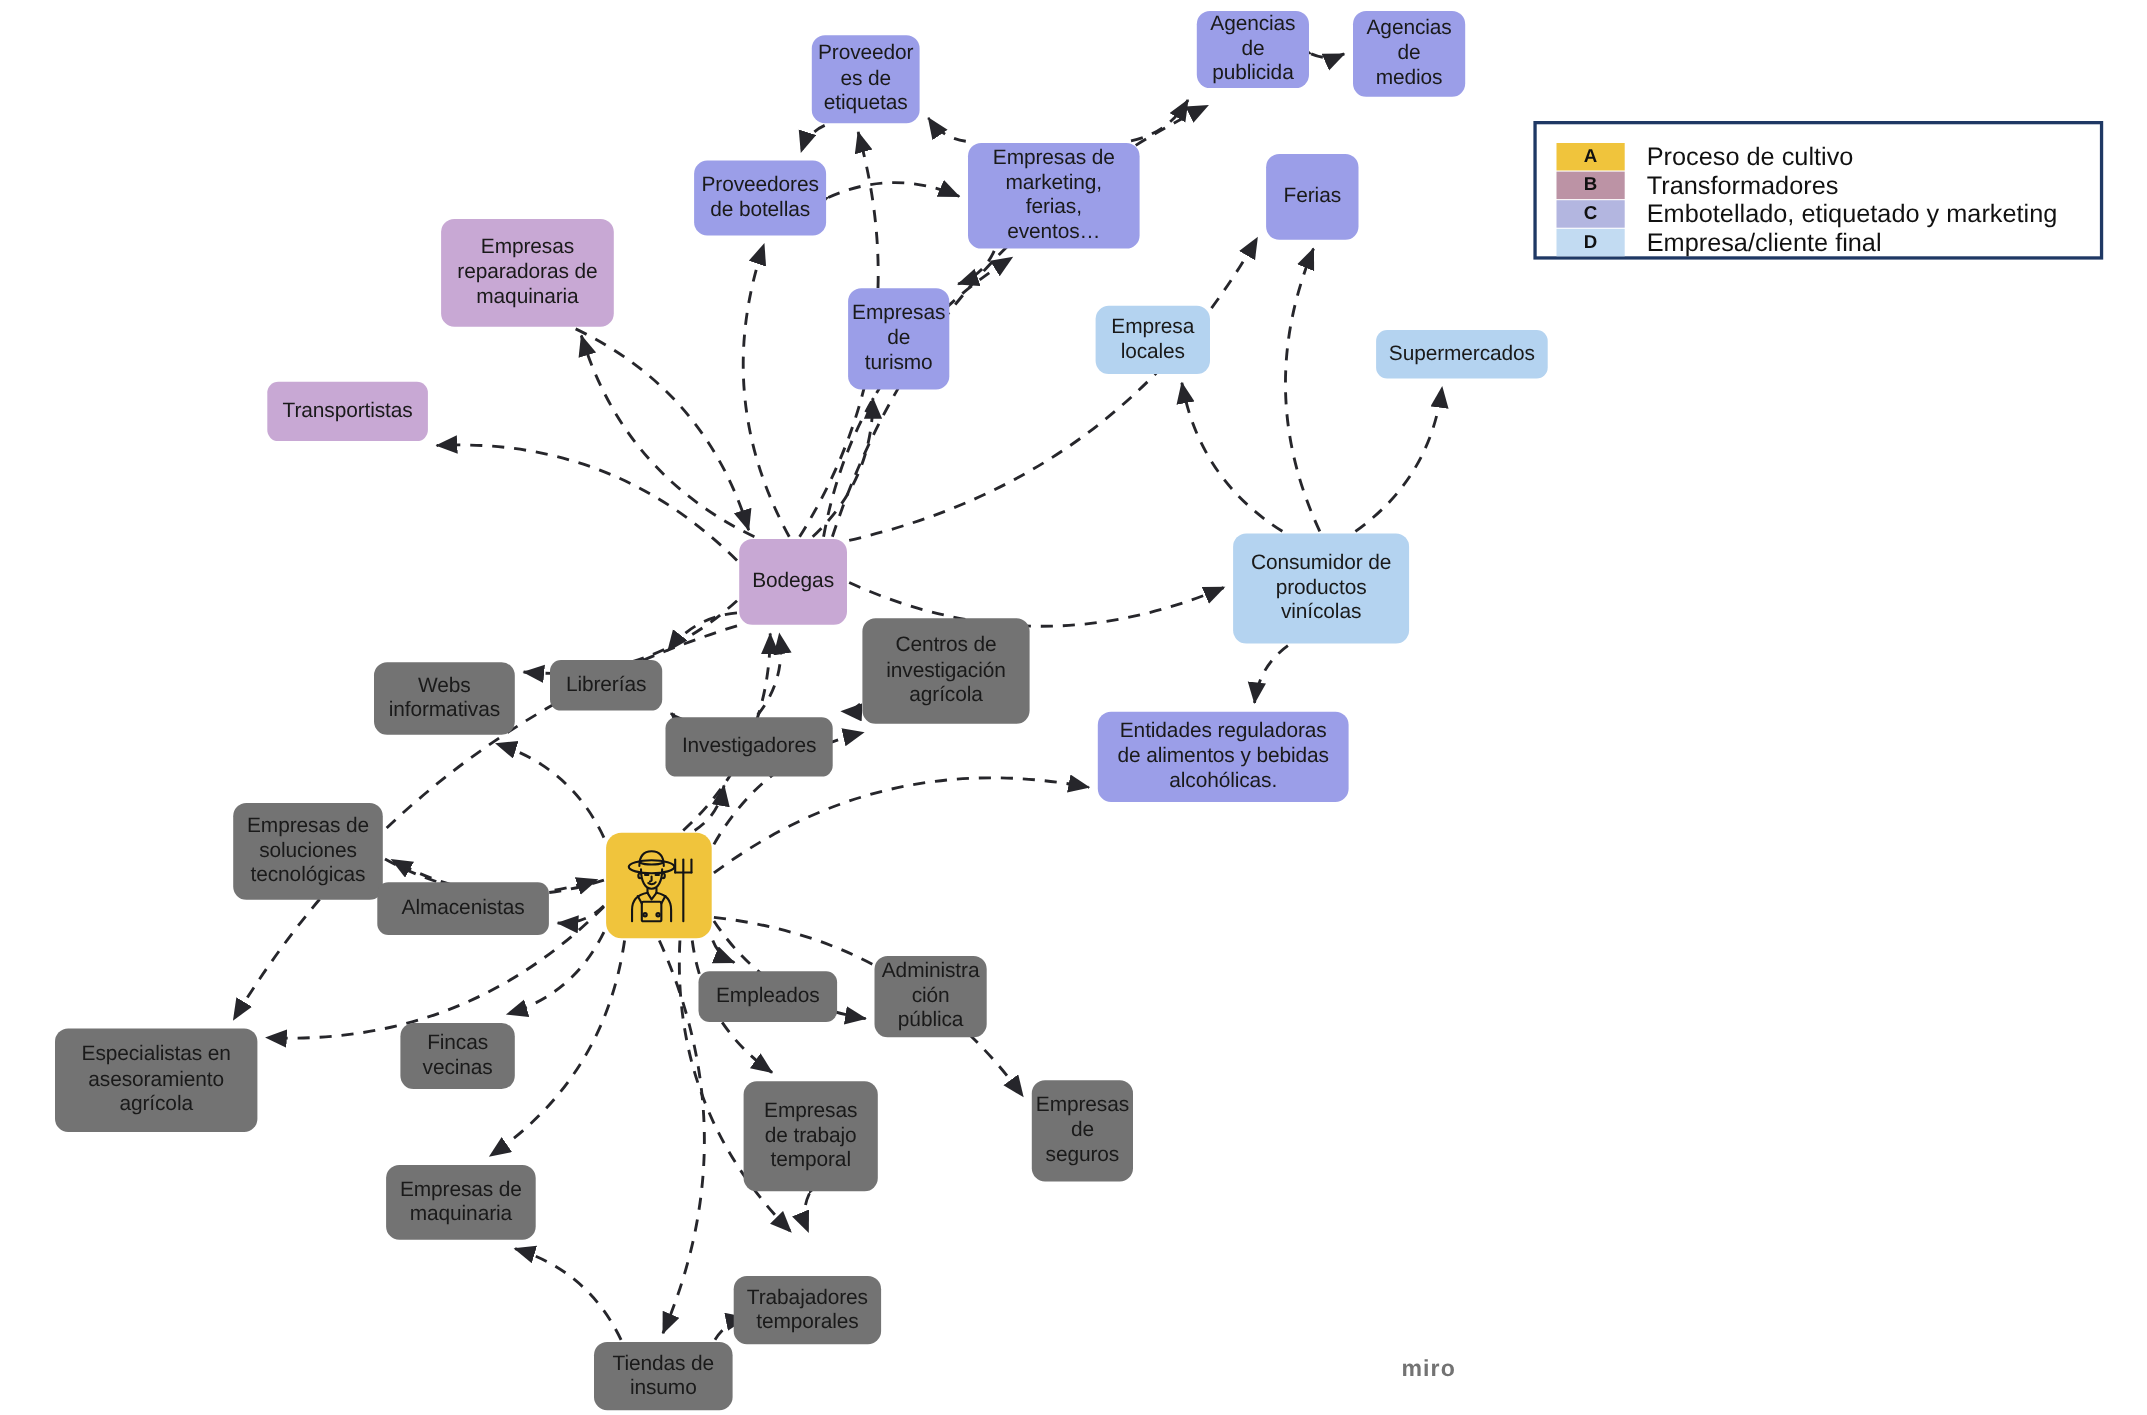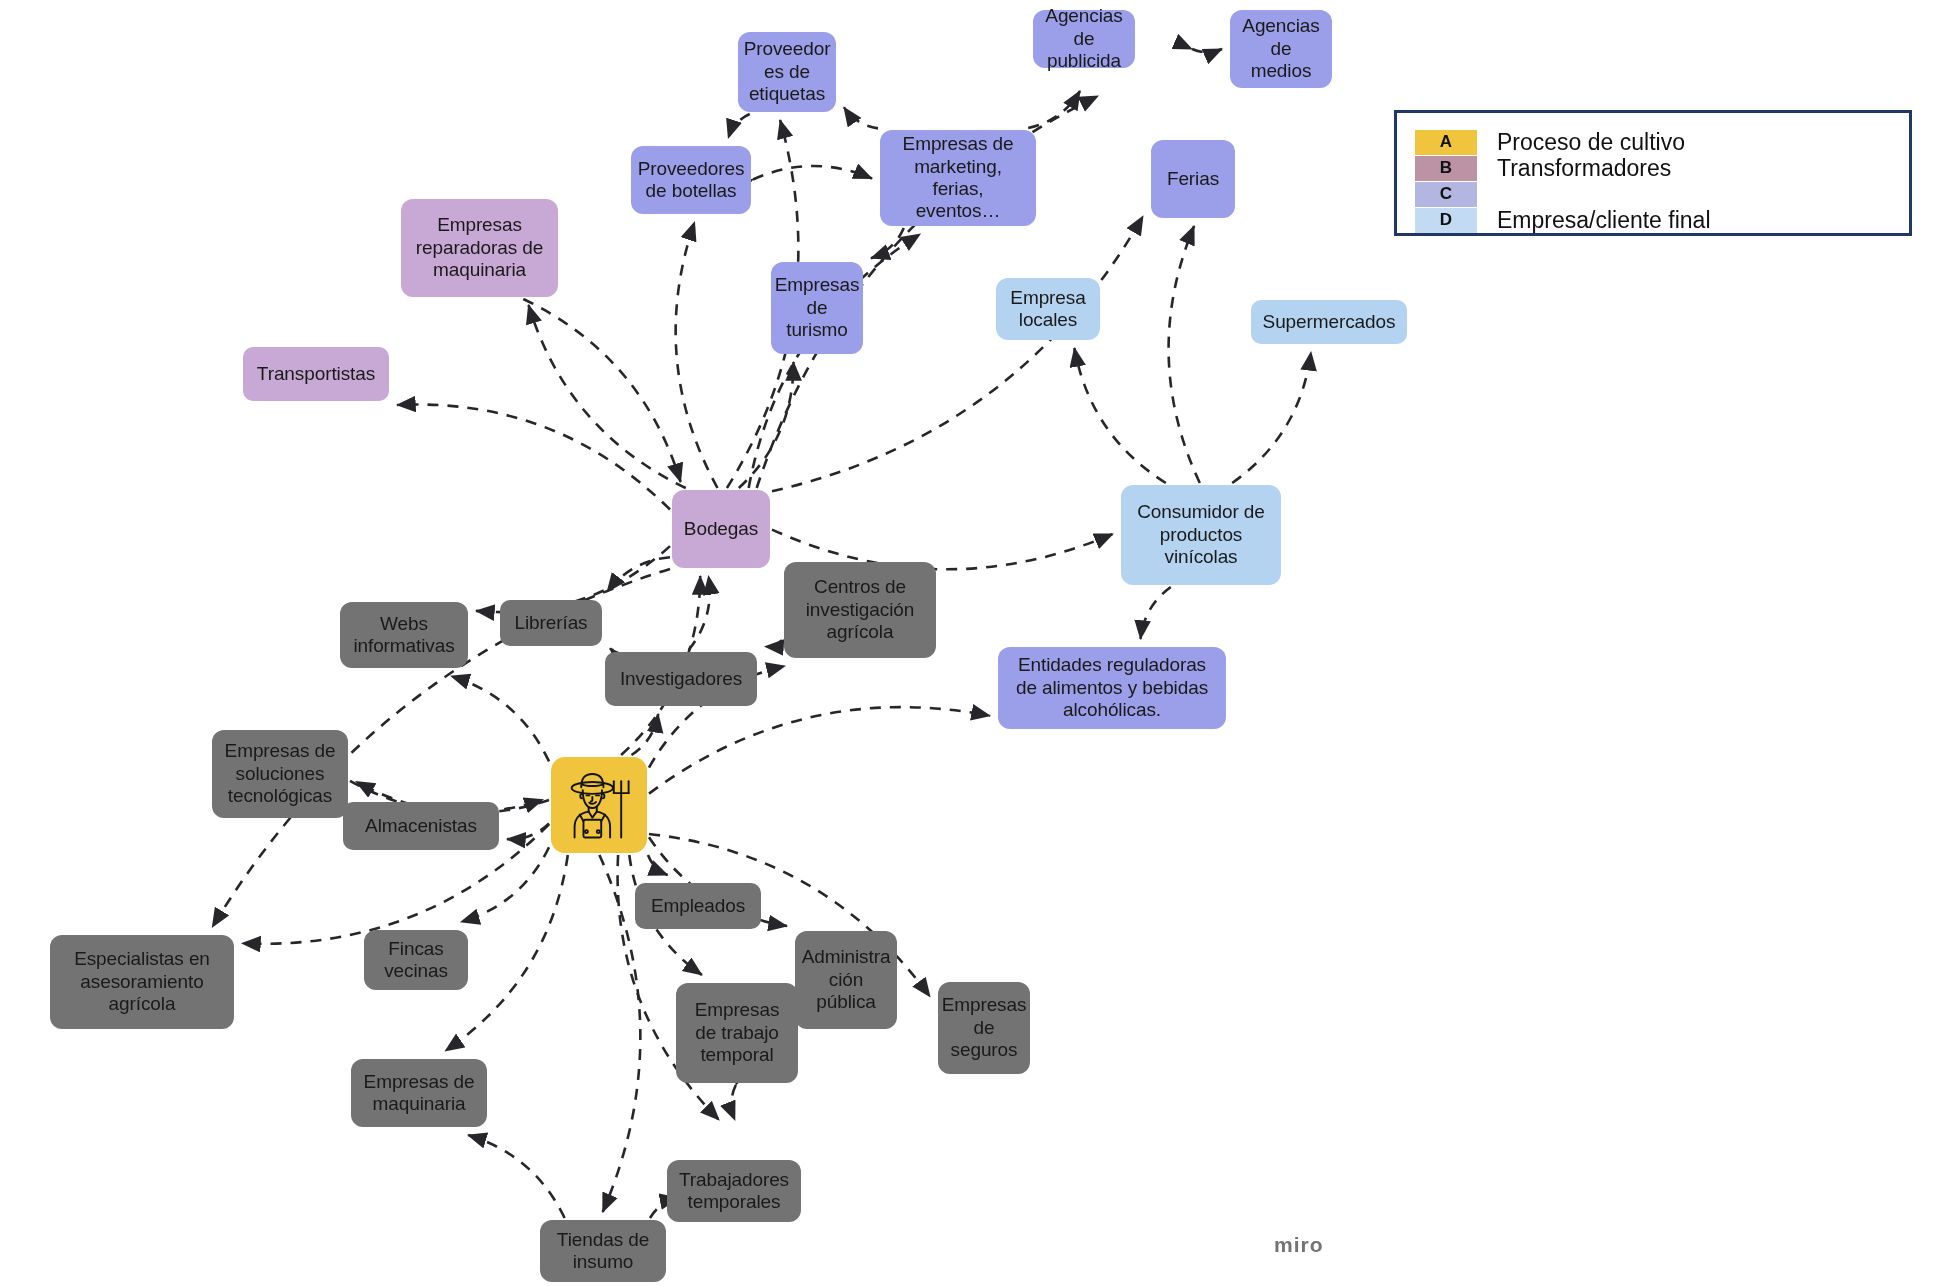--- a/index.html
+++ b/index.html
@@ -160,21 +160,21 @@
         <path d="M621.1,755.0 Q700.0,682.9 700.2,576.0" marker-end="url(#arw)"></path>
         <path d="M649.0,793.6 Q802.4,679.7 990.0,715.8" marker-end="url(#arw)"></path>
         <path d="M735.8,1085.0 Q727.6,1102.3 734.9,1120.0" marker-end="url(#arw)" marker-start="url(#arw)"></path>
         <path d="M650.0,1218.0 Q659.8,1201.7 678.5,1198.0" marker-end="url(#arw)"></path>
         <path d="M564.6,1218.0 Q534.5,1155.2 467.9,1135.0" marker-end="url(#arw)"></path>
         <path d="M523.3,299.0 Q642.2,355.9 680.6,482.0" marker-end="url(#arw)"></path>
       </g>
   </svg>
 
   <div id="nodes-layer">
-      <div class="node cat-C" style="left: 1033px; top: 10px; width: 102px; height: 58px;">
+      <div class="node cat-C" style="left: 1088px; top: 10px; width: 102px; height: 70px;">
         <span class="label">Agencias de publicida</span>
       </div>
       <div class="node cat-C" style="left: 1230px; top: 10px; width: 102px; height: 78px;">
         <span class="label">Agencias de medios</span>
       </div>
       <div class="node cat-C" style="left: 738px; top: 32px; width: 98px; height: 80px;">
         <span class="label">Proveedor es de etiquetas</span>
       </div>
       <div class="node cat-C" style="left: 631px; top: 146px; width: 120px; height: 68px;">
         <span class="label">Proveedores de botellas</span>
@@ -226,21 +226,21 @@
       </div>
       <div class="node cat-A small" style="left: 343px; top: 802px; width: 156px; height: 48px;">
         <span class="label">Almacenistas</span>
       </div>
       <div class="node cat-A small" style="left: 635px; top: 883px; width: 126px; height: 46px;">
         <span class="label">Empleados</span>
       </div>
       <div class="node cat-A" style="left: 364px; top: 930px; width: 104px; height: 60px;">
         <span class="label">Fincas vecinas</span>
       </div>
-      <div class="node cat-A" style="left: 795px; top: 931px; width: 102px; height: 98px;">
+      <div class="node cat-A" style="left: 795px; top: 869px; width: 102px; height: 74px;">
         <span class="label">Administra ción pública</span>
       </div>
       <div class="node cat-A" style="left: 50px; top: 935px; width: 184px; height: 94px;">
         <span class="label">Especialistas en asesoramiento agrícola</span>
       </div>
       <div class="node cat-A" style="left: 938px; top: 982px; width: 92px; height: 92px;">
         <span class="label">Empresas de seguros</span>
       </div>
       <div class="node cat-A" style="left: 676px; top: 983px; width: 122px; height: 100px;">
         <span class="label">Empresas de trabajo temporal</span>
@@ -309,20 +309,21 @@
     <div class="legend-row">
       <span class="legend-swatch sw-A">A</span>
       <span class="legend-text">Proceso de cultivo</span>
     </div>
     <div class="legend-row">
       <span class="legend-swatch sw-B">B</span>
       <span class="legend-text">Transformadores</span>
     </div>
     <div class="legend-row">
       <span class="legend-swatch sw-C">C</span>
+      <span class="legend-text">Embotellado, etiquetado y marketing</span>
     </div>
     <div class="legend-row">
       <span class="legend-swatch sw-D">D</span>
       <span class="legend-text">Empresa/cliente final</span>
     </div>
   </div>
 
   <div id="watermark">miro</div>
 
 </div>

